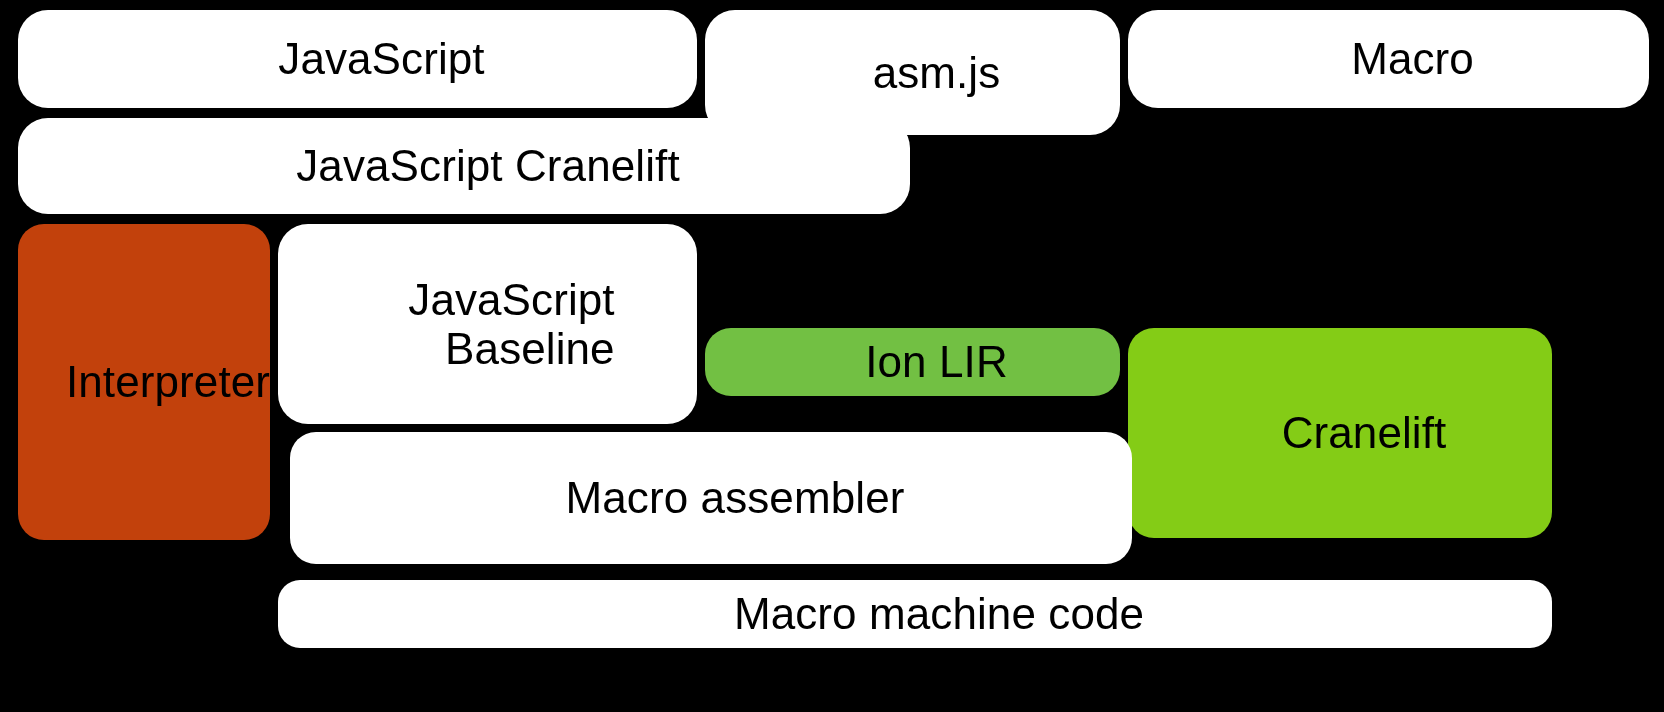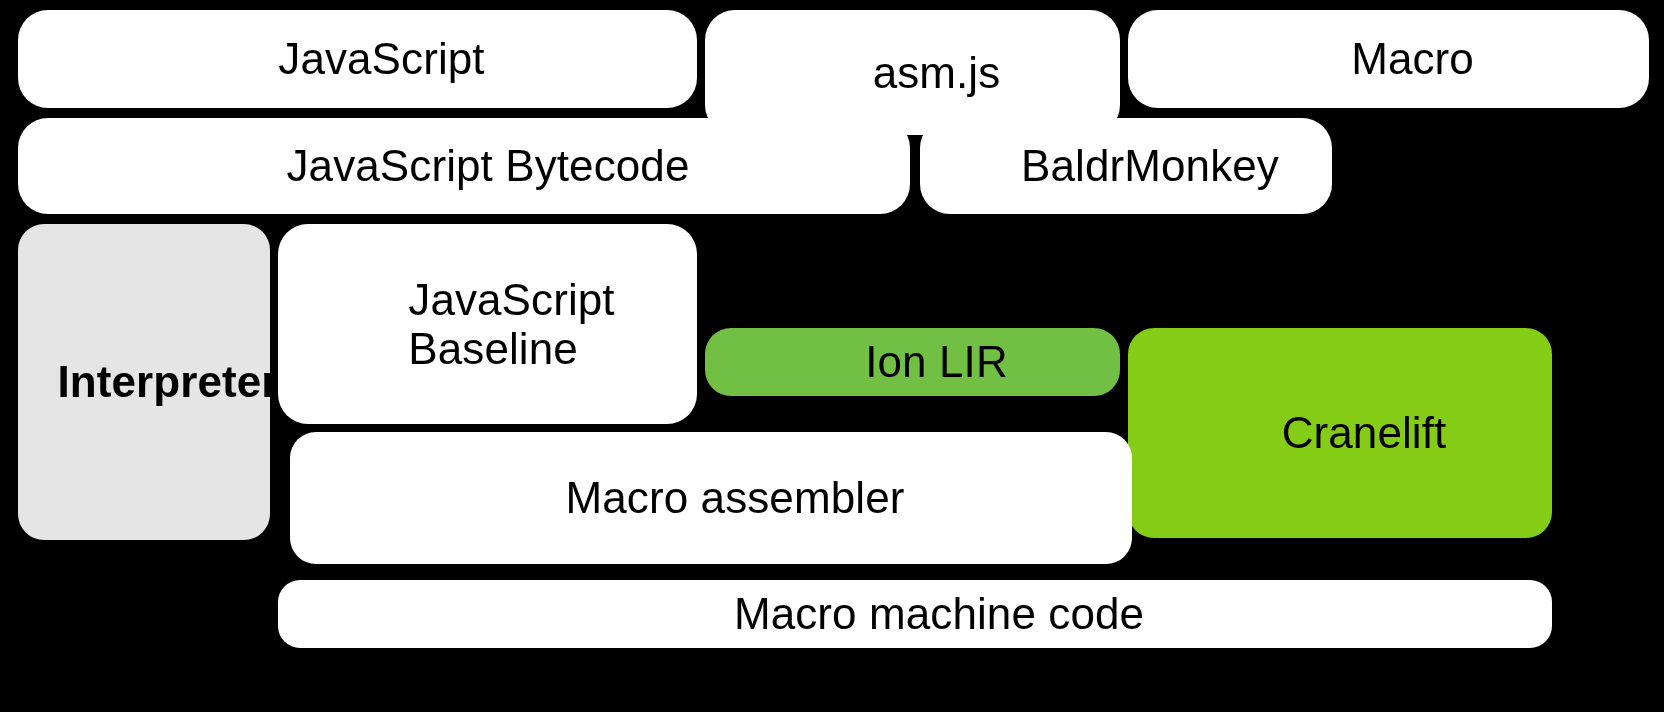--- a/index.html
+++ b/index.html
@@ -15,33 +15,33 @@
     background: #000000;
     overflow: hidden;
     font-family: "Liberation Sans", sans-serif;
   }
   .node {
     position: absolute;
     box-sizing: border-box;
     display: flex;
     align-items: center;
     justify-content: center;
-    text-align: left;
+    text-align: right;
     border-radius: 26px;
     color: #000000;
     font-size: 44px;
     font-weight: 400;
     line-height: 1.12;
     letter-spacing: 0.1px;
     white-space: pre-line;
     user-select: none;
     padding-left: 48px;
   }
   .fill-white { background: #FFFFFF; }
-  .fill-gray  { background: #e5e5e5; font-weight: bold; }
+  .fill-gray  { background: #c2410c; }
   .fill-green { background: #72C043; }
   .fill-pink  { background: #84cc16; }
 
   .r-lg { border-radius: 30px; }
   .r-md { border-radius: 26px; }
   .r-sm { border-radius: 22px; }
 </style>
 </head>
 <body>
 
@@ -53,26 +53,23 @@
 
   <div class="node fill-white r-lg" style="left:705px; top:10px; width:415px; height:125px;">
     <span>asm.js</span>
   </div>
 
   <div class="node fill-white r-lg" style="left:1128px; top:10px; width:521px; height:98px;">
     <span>Macro</span>
   </div>
 
   <div class="node fill-white r-lg" style="left:18px; top:118px; width:892px; height:96px;">
-    <span>JavaScript Bytecode</span>
+    <span>JavaScript Cranelift</span>
   </div>
 
-  <div class="node fill-white r-lg" style="left:920px; top:118px; width:412px; height:96px;">
-    <span>BaldrMonkey</span>
-  </div>
 
   <div class="node fill-gray r-md" style="left:18px; top:224px; width:252px; height:316px;">
     <span>Interpreter</span>
   </div>
 
   <div class="node fill-white r-lg" style="left:278px; top:224px; width:419px; height:200px;">
     <span>JavaScript
 Baseline</span>
   </div>
 

